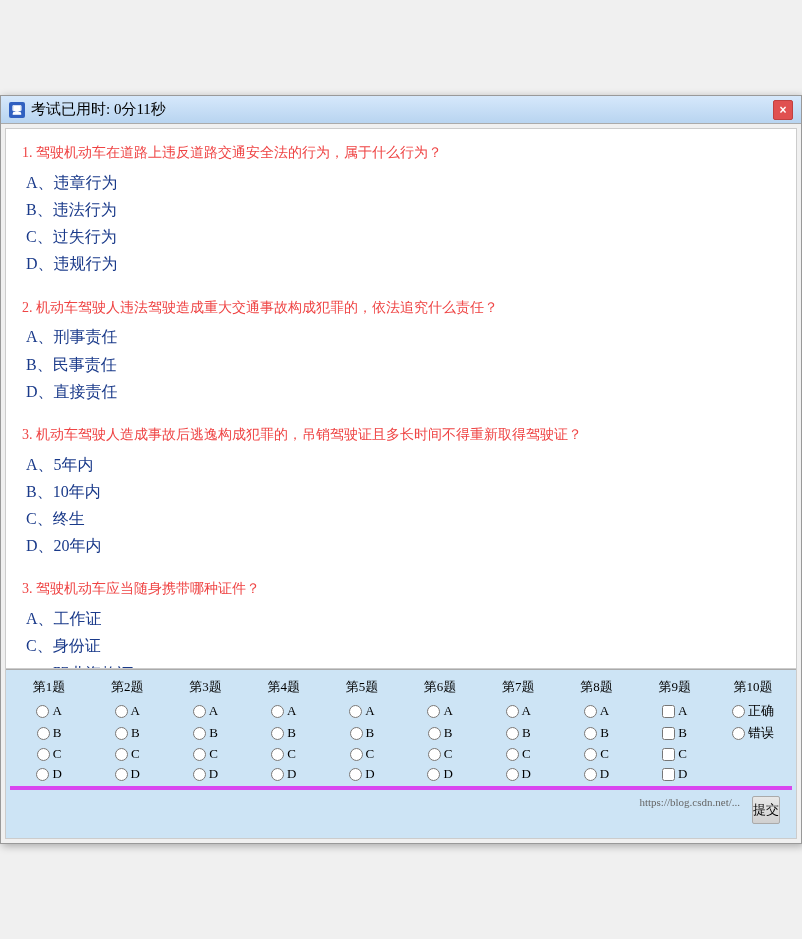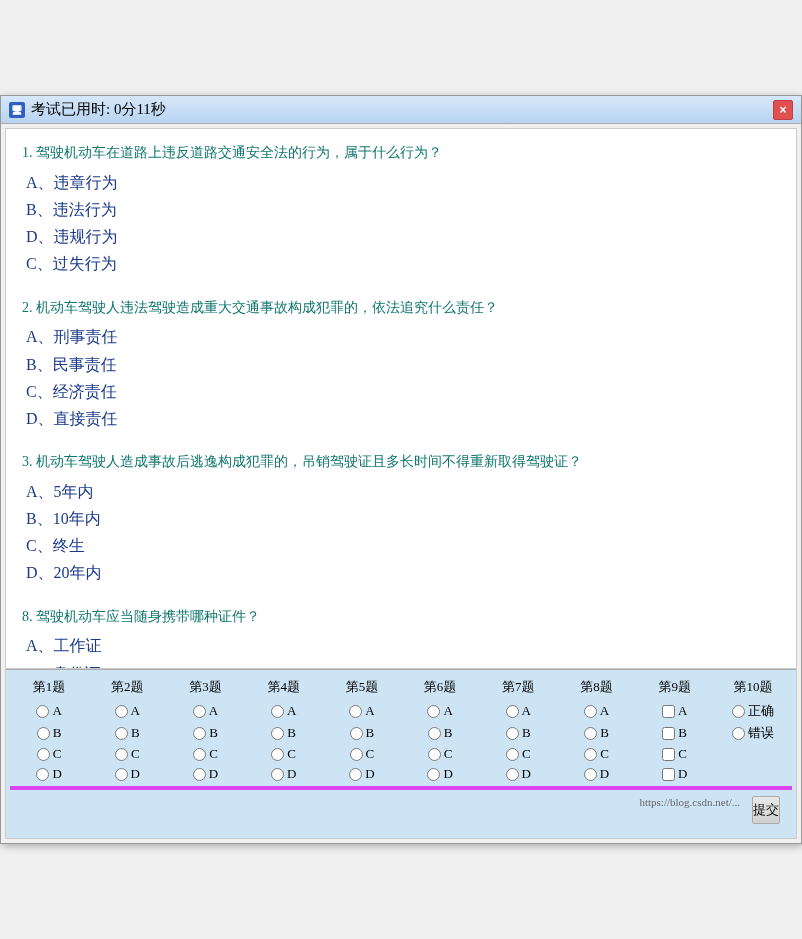--- a/index.html
+++ b/index.html
@@ -79,21 +79,21 @@
     .question-scroll::-webkit-scrollbar { width: 14px; }
     .question-scroll::-webkit-scrollbar-track { background: #f0f0f0; border: 1px solid #ccc; }
     .question-scroll::-webkit-scrollbar-thumb { background: #c0c0c0; border: 1px solid #aaa; }
 
     .question-block {
       margin-bottom: 18px;
       color: #1a3a8a;
       line-height: 1.7;
     }
     .question-text {
-      color: #0f766e;
+      color: #ef4444;
       font-size: 14px;
       margin-bottom: 4px;
     }
     .option {
       color: #1a3a8a;
       font-size: 16px;
       padding-left: 4px;
     }
 
     
@@ -175,42 +175,41 @@
   </div>
 
   <div class="content-area">
 
     <div class="question-scroll">
 
       <div class="question-block">
         <div class="question-text">1. 驾驶机动车在道路上违反道路交通安全法的行为，属于什么行为？</div>
         <div class="option">A、违章行为</div>
         <div class="option">B、违法行为</div>
+        <div class="option">C、过失行为</div>
         <div class="option">D、违规行为</div>
-        <div class="option">C、过失行为</div>
       </div>
 
       <div class="question-block">
         <div class="question-text">2. 机动车驾驶人违法驾驶造成重大交通事故构成犯罪的，依法追究什么责任？</div>
         <div class="option">A、刑事责任</div>
         <div class="option">B、民事责任</div>
-        <div class="option">C、经济责任</div>
         <div class="option">D、直接责任</div>
       </div>
 
       <div class="question-block">
         <div class="question-text">3. 机动车驾驶人造成事故后逃逸构成犯罪的，吊销驾驶证且多长时间不得重新取得驾驶证？</div>
         <div class="option">A、5年内</div>
         <div class="option">B、10年内</div>
         <div class="option">C、终生</div>
         <div class="option">D、20年内</div>
       </div>
 
       <div class="question-block">
-        <div class="question-text">8.  驾驶机动车应当随身携带哪种证件？</div>
+        <div class="question-text">3.  驾驶机动车应当随身携带哪种证件？</div>
         <div class="option">A、工作证</div>
         <div class="option">C、身份证</div>
         <div class="option">D、职业资格证</div>
       </div>
 
     </div>
 
     <div class="answer-grid">
 
       <div class="grid-header">

